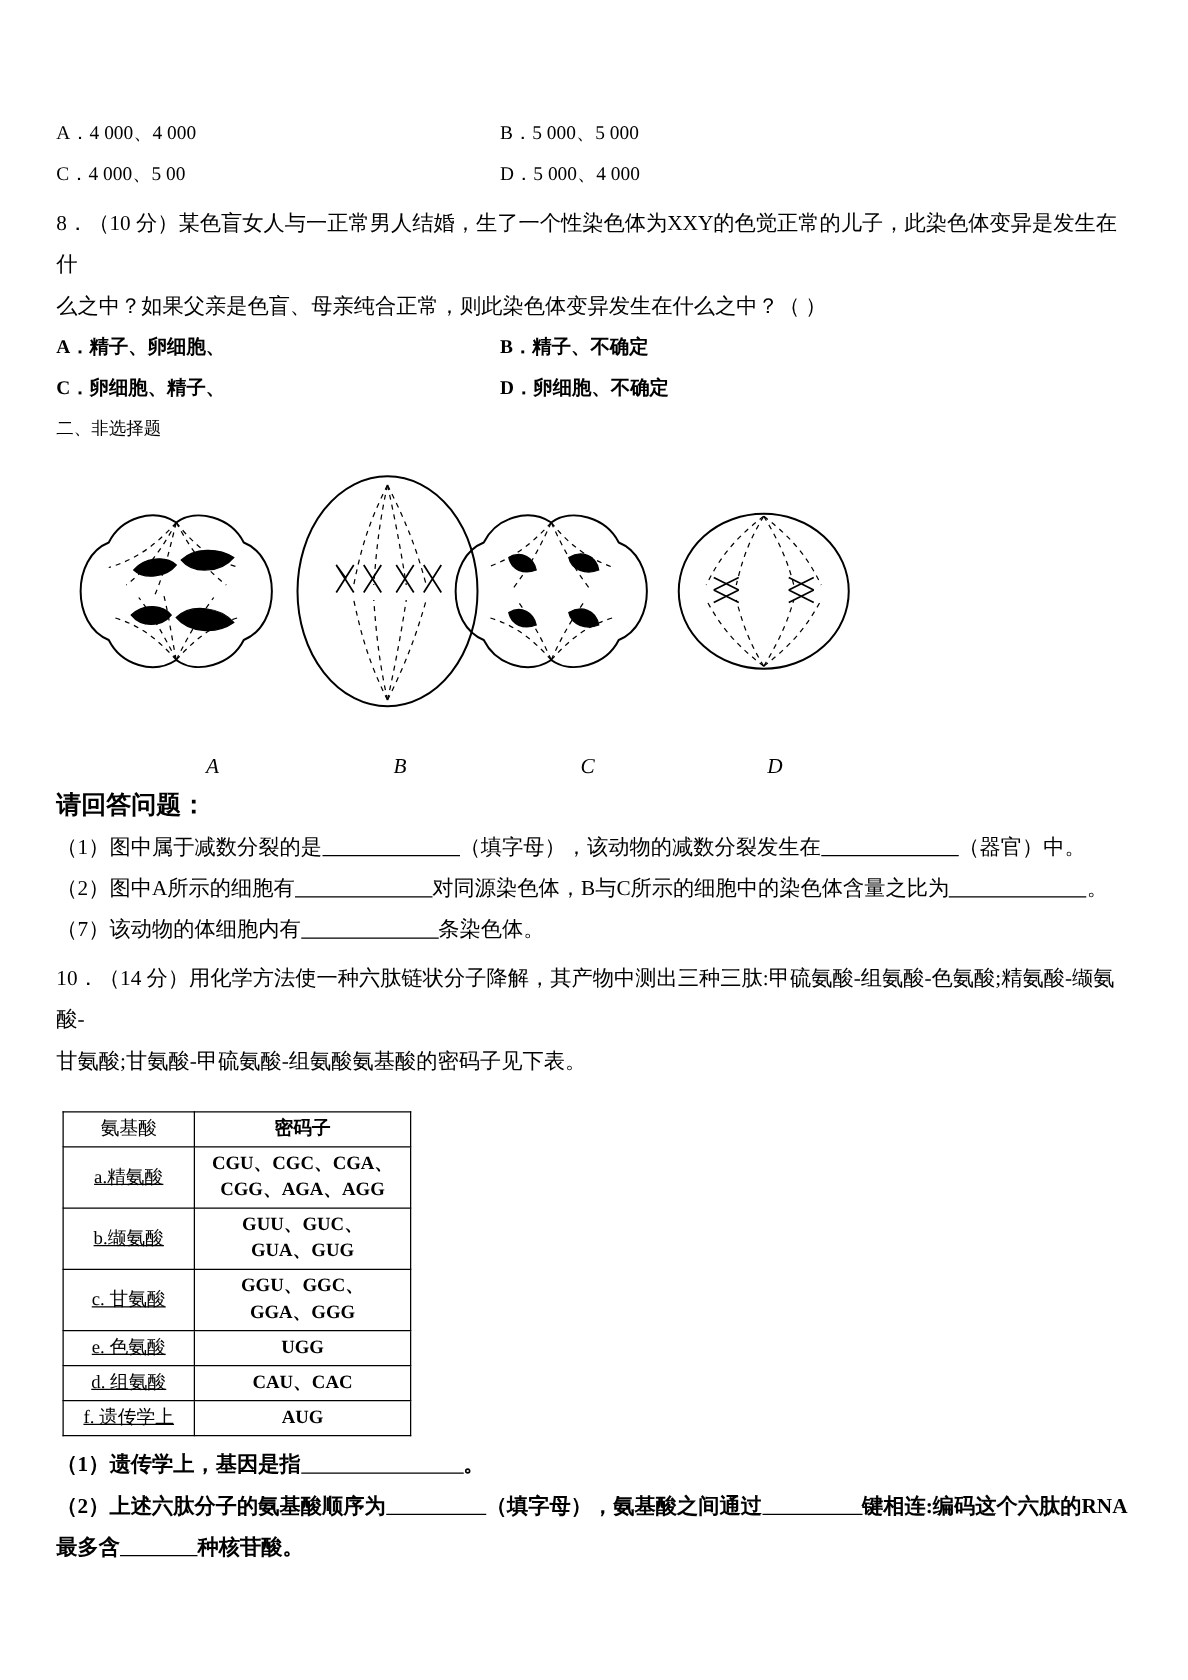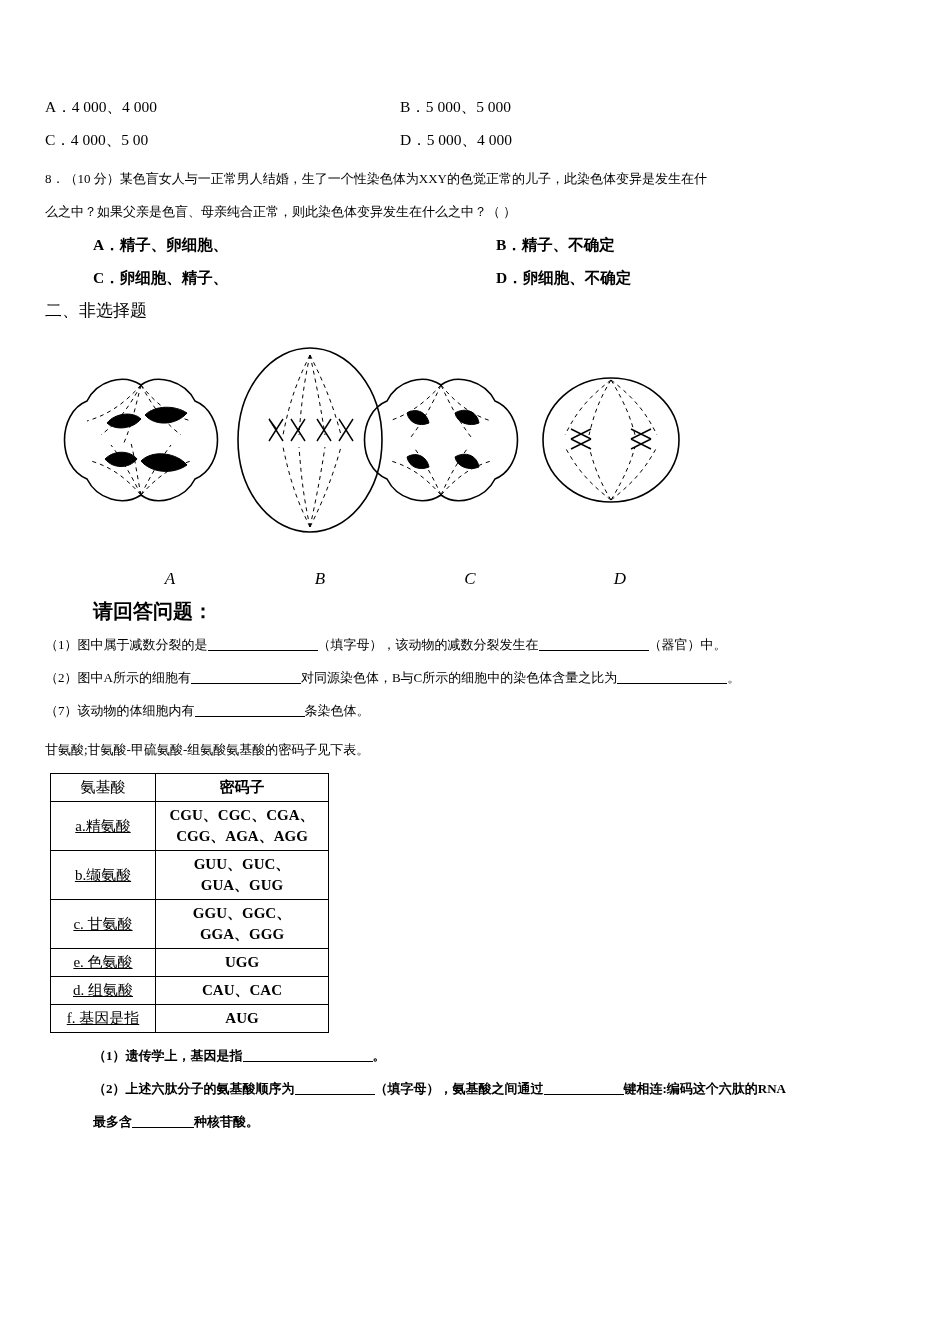--- a/index.html
+++ b/index.html
@@ -27,24 +27,24 @@
     left: 45px;
     top: 90px;
     width: 865px;
   }
   .line {
     font-size: 20px;
     line-height: 33px;
     white-space: nowrap;
   }
   .wrapline {
-    font-size: 13px;
+    font-size: 17px;
     line-height: 33px;
   }
-  .bold { font-weight: bold; margin-left: 48px; }
+  .bold { font-weight: bold; }
   .opt-row {
     display: flex;
     font-size: 15.5px;
     line-height: 33px;
   }
   .opt-a { width: 355px; }
   .blank {
     display: inline-block;
     border-bottom: 1px solid #000;
     min-width: 80px;
@@ -67,36 +67,36 @@
     margin-left: 50px;
     font-size: 17px;
     font-style: italic;
     font-family: "Liberation Serif", serif;
   }
   .cell-labels span { width: 150px; text-align: center; }
 
   
   table.codon {
     border-collapse: collapse;
-    margin-top: 7px;
+    margin-top: 24px;
     margin-left: 5px;
     font-size: 15px;
     font-family: "Liberation Serif", serif;
   }
   table.codon td {
     border: 1px solid #000;
     padding: 3px 6px;
     text-align: center;
     line-height: 21px;
   }
   table.codon td.c1 { width: 92px; }
   table.codon td.c2 { width: 160px; font-weight: bold; }
   table.codon tr.head td { text-align: center; }
   td.leftal { text-align: center; text-decoration: underline; }
-  .sec-title { font-size: 17px; line-height: 33px; }
+  .sec-title { font-size: 14px; line-height: 33px; }
   .small-gap { height: 6px; }
 </style>
 </head>
 <body>
 
 <div class="page">
   <div class="content">
 
     <div class="opt-row">
       <span class="opt-a">A．4 000、4 000</span>
@@ -222,20 +222,23 @@
     <div class="wrapline">
       <span>（2）图中A所示的细胞有</span><span class="blank blank-lg"></span><span>对同源染色体，B与C所示的细胞中的染色体含量之比为</span><span class="blank blank-lg"></span><span>。</span>
     </div>
     <div class="wrapline">
       <span>（7）该动物的体细胞内有</span><span class="blank blank-lg"></span><span>条染色体。</span>
     </div>
 
     <div class="small-gap"></div>
 
     <div class="wrapline">
+      <span>10．</span><span>（14 分）</span><span>用化学方法使一种六肽链状分子降解，其产物中测出三种三肽:甲硫氨酸-组氨酸-色氨酸;精氨酸-缬氨酸-</span>
+    </div>
+    <div class="wrapline">
       <span>甘氨酸;甘氨酸-甲硫氨酸-组氨酸氨基酸的密码子见下表。</span>
     </div>
 
     <table class="codon">
       <tbody>
           <tr class="head">
         <td class="c1">氨基酸</td>
         <td class="c2">密码子</td>
       </tr>
       <tr>
@@ -255,21 +258,21 @@
       </tr>
       <tr>
         <td class="c1 leftal">e. 色氨酸</td>
         <td class="c2" style="white-space:pre-line">UGG</td>
       </tr>
       <tr>
         <td class="c1 leftal">d. 组氨酸</td>
         <td class="c2" style="white-space:pre-line">CAU、CAC</td>
       </tr>
       <tr>
-        <td class="c1 leftal">f. 基因是指</td>
+        <td class="c1 leftal">f. 遗传学上</td>
         <td class="c2" style="white-space:pre-line">AUG</td>
       </tr>
     </tbody>
       </table>
 
     <div class="small-gap"></div>
 
     <div class="wrapline bold">
       <span>（1）遗传学上，基因是指</span><span class="blank blank-lg" style="min-width:130px"></span><span>。</span>
     </div>

